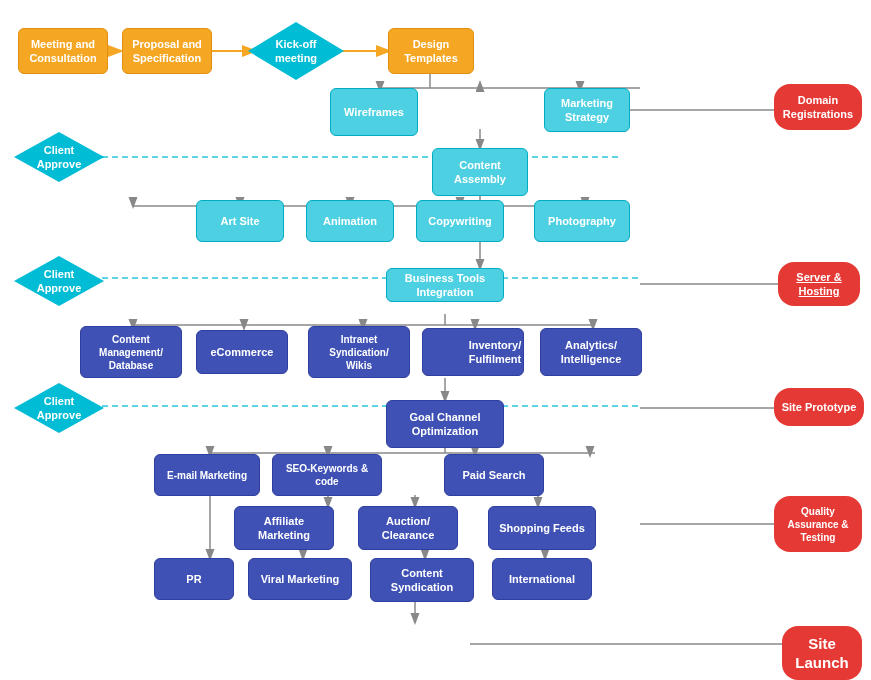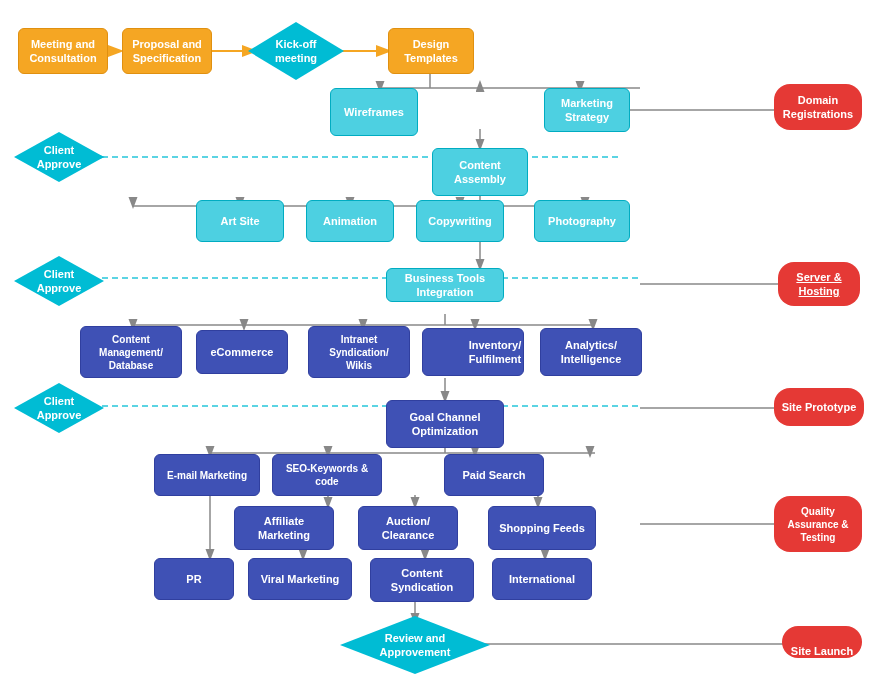--- a/index.html
+++ b/index.html
@@ -312,21 +312,18 @@
   </div>
 
   <div class="node indigo-box" style="left:370px;top:558px;width:104px;height:44px;">
     <span>Content<br>Syndication</span>
   </div>
 
   <div class="node indigo-box" style="left:492px;top:558px;width:100px;height:42px;">
     <span>International</span>
   </div>
 
-  <div class="node" style="left:340px;top:616px;width:150px;height:58px;">
-    <div class="cyan-diamond-inner" style="font-size:11px;font-weight:bold;">Review and<br>Approvement</div>
-  </div>
-
-  <div class="node red-pill" style="left:782px;top:626px;width:80px;height:32px;font-size:11px;align-items:flex-end;">
+
+  <div class="node red-pill" style="left:782px;top:626px;width:80px;height:54px;font-size:15px;">
     <span>Site Launch</span>
   </div>
 
 </div>
 
 </body></html>

